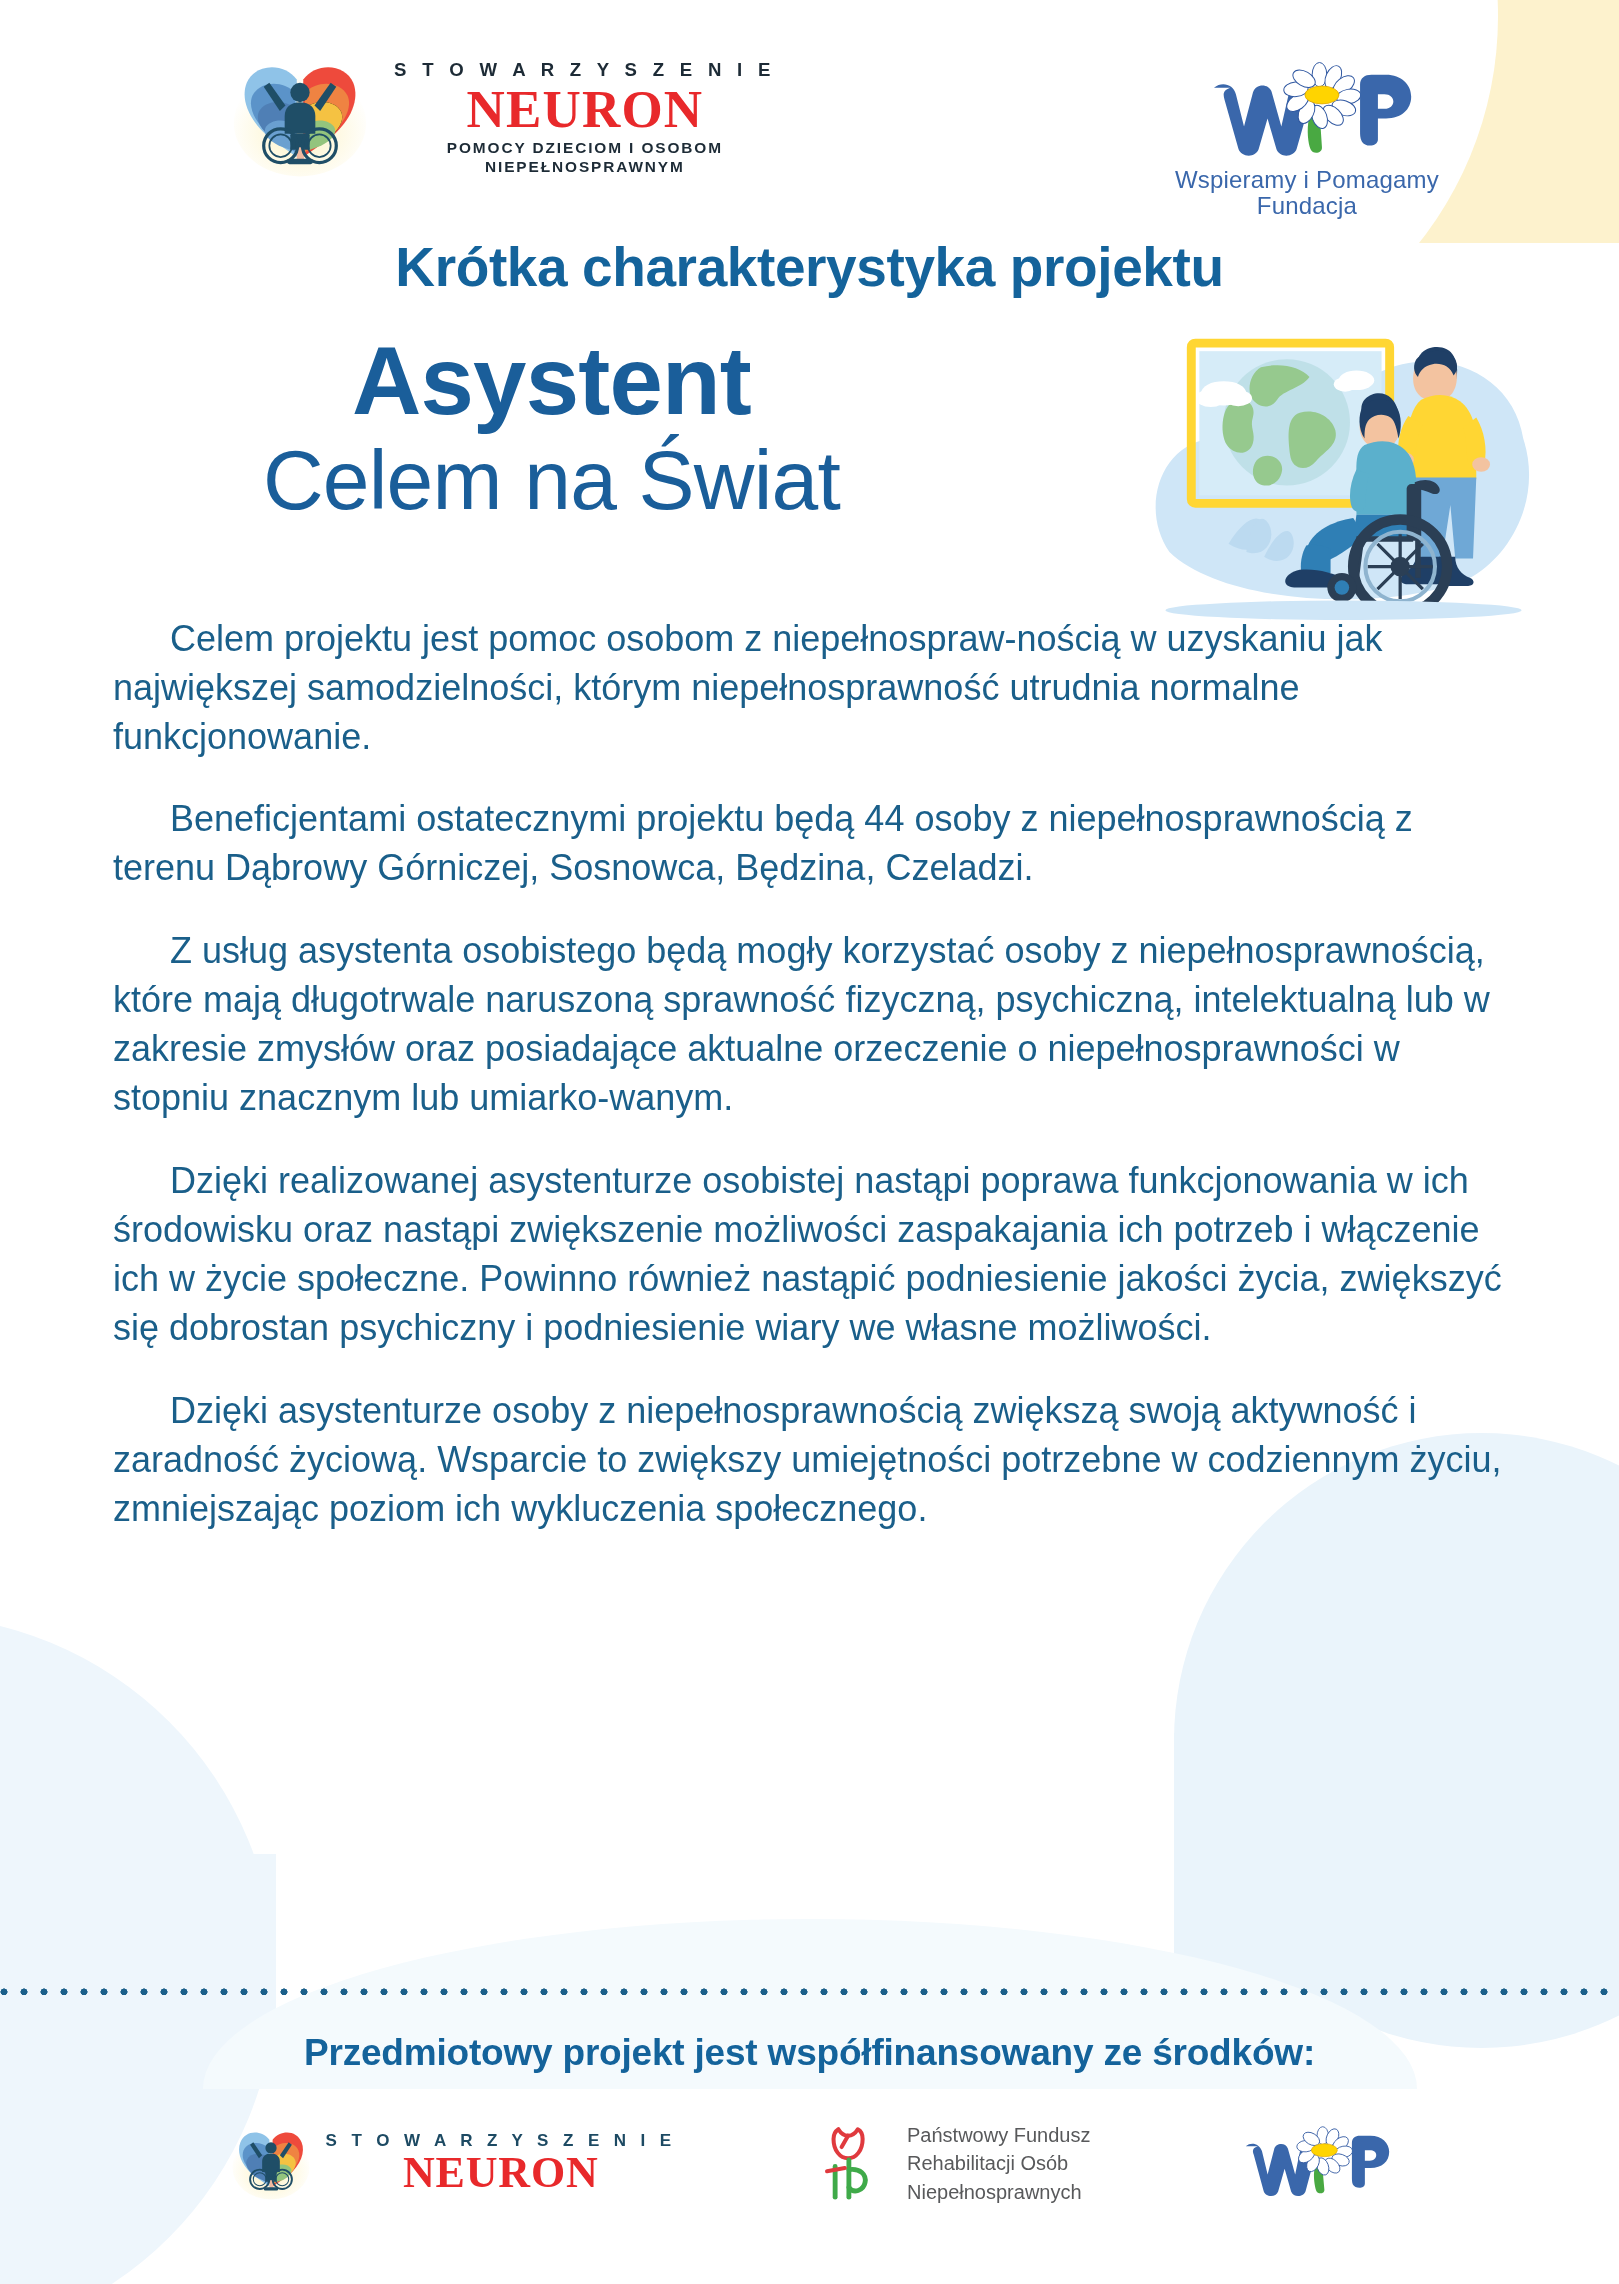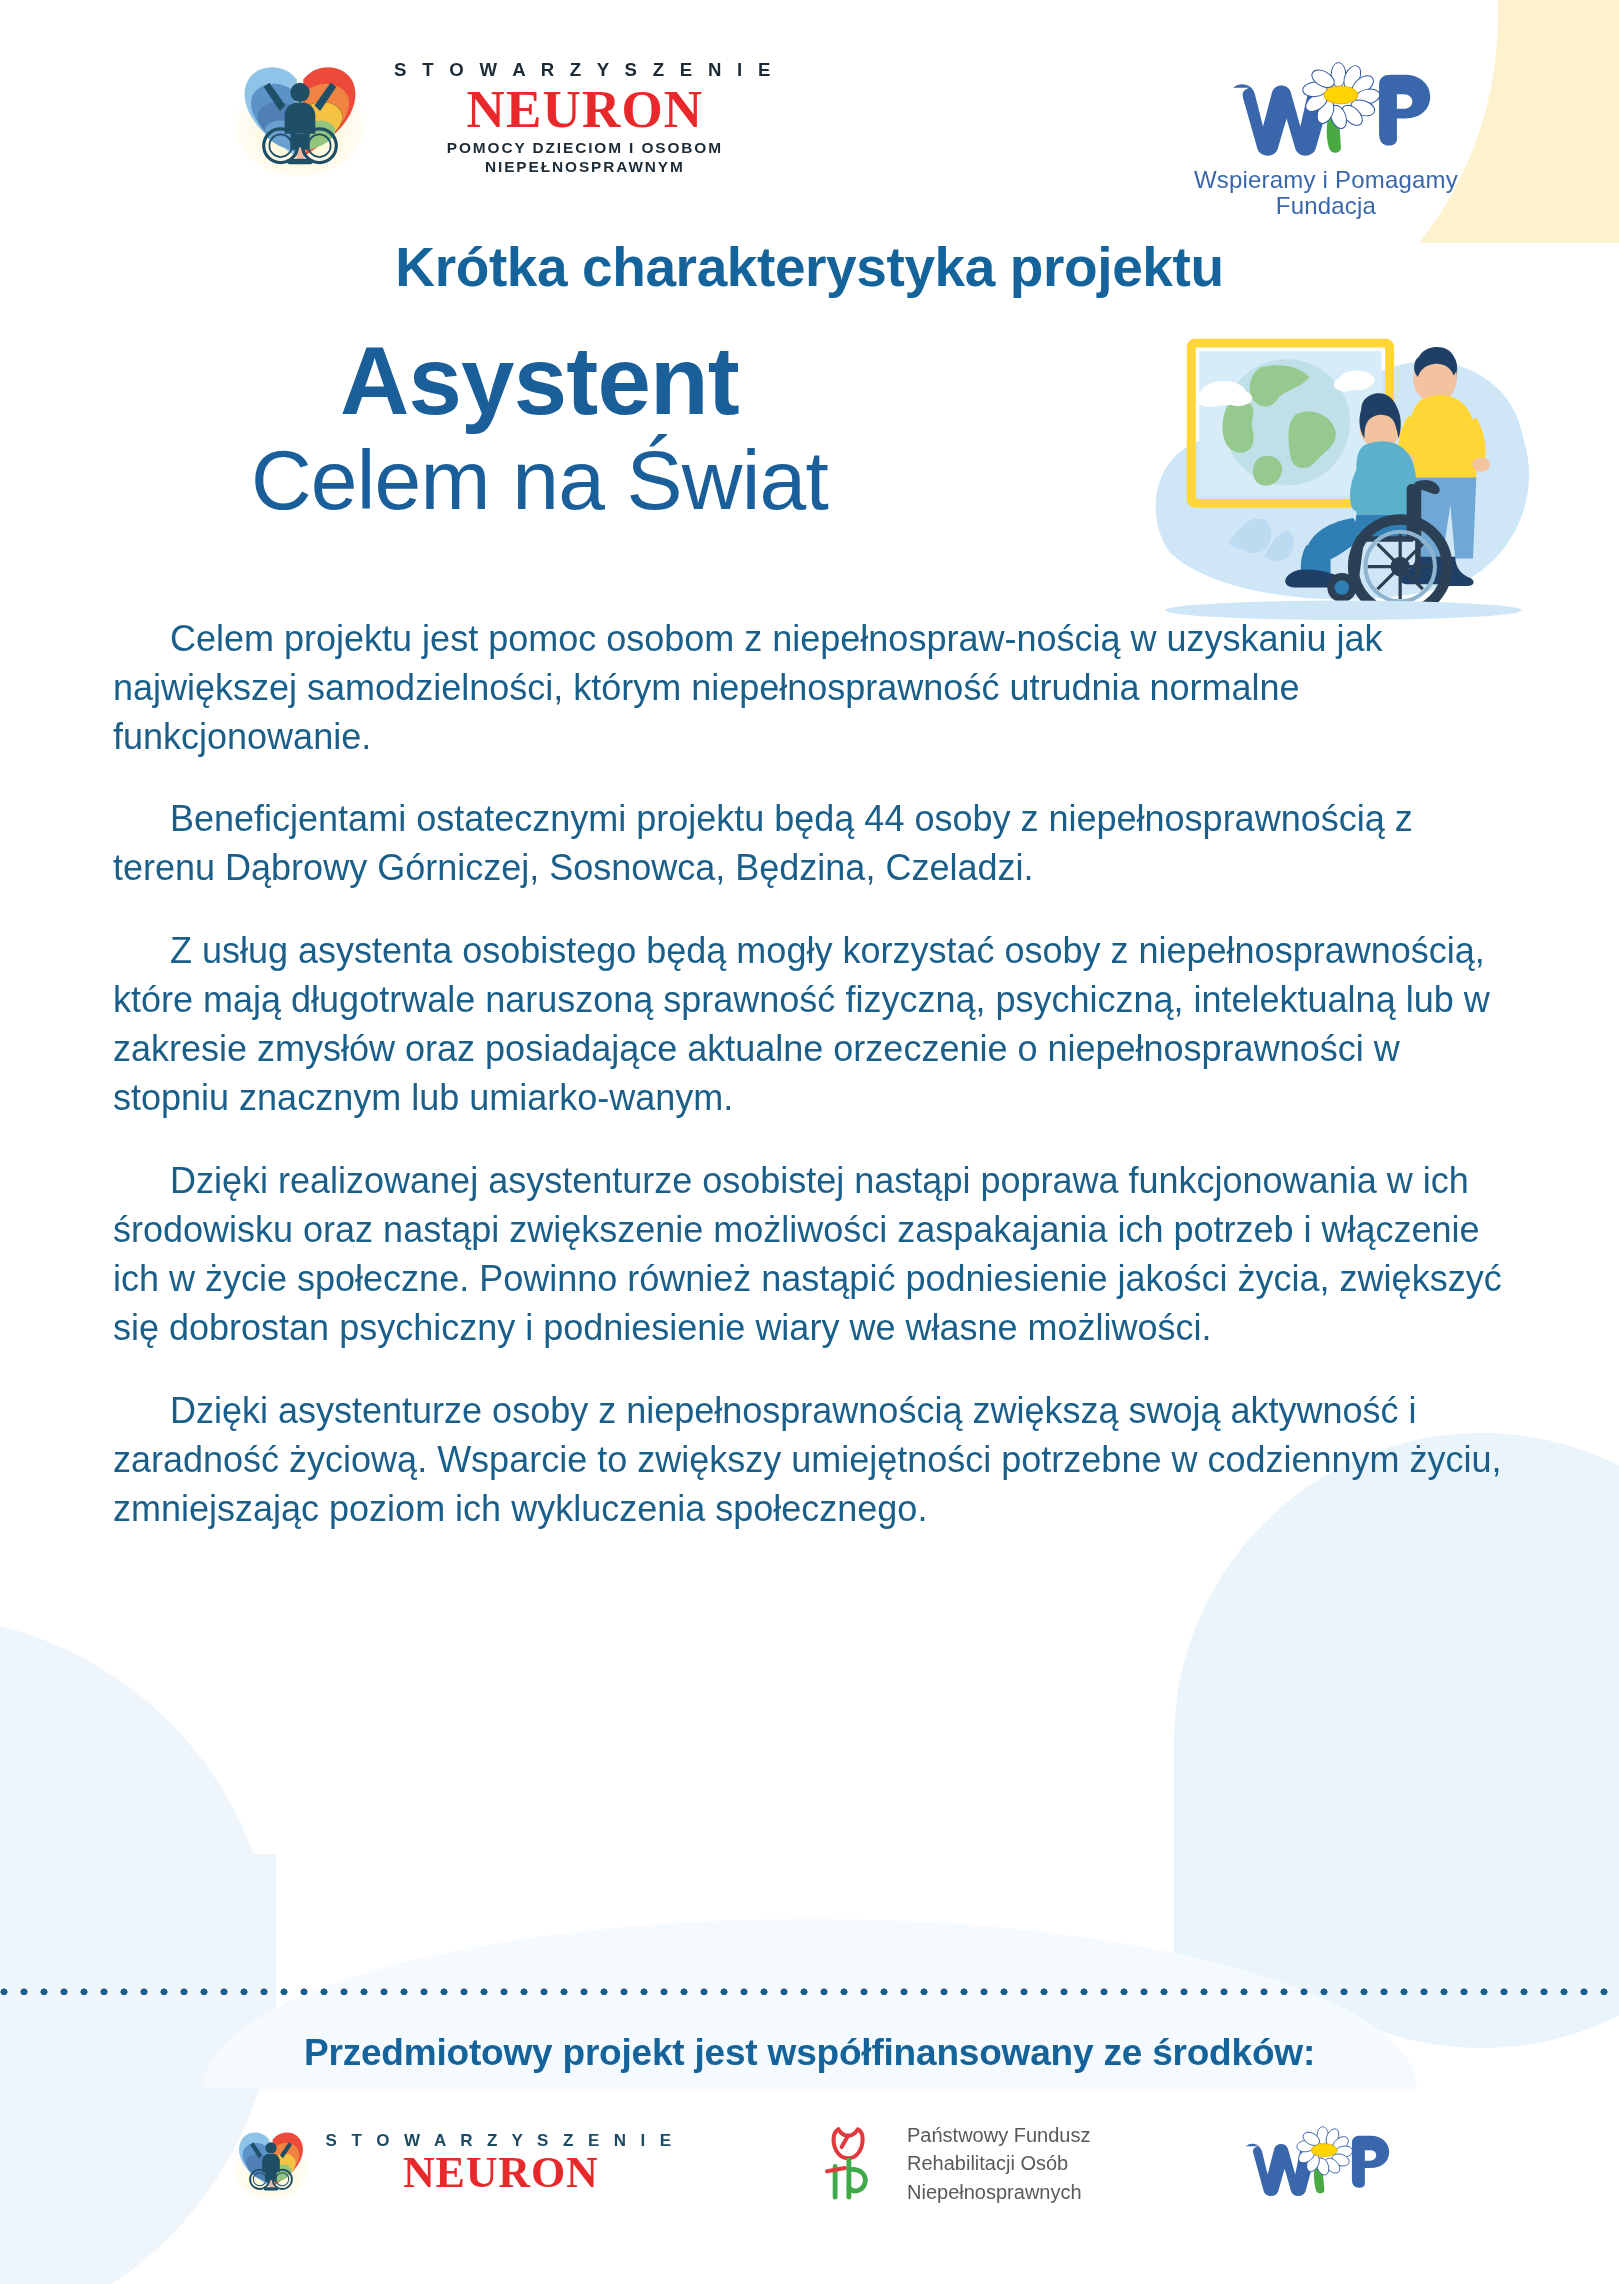--- a/index.html
+++ b/index.html
@@ -141,21 +141,21 @@
     font-weight: 700;
     color: #1d2b36;
     margin-top: 4px;
   }
   .nw-sub2 { margin-top: 3.2px; text-align: right; }
 
   .wip-logo {
     display: flex;
     flex-direction: column;
     align-items: center;
-    margin-right: 64px;
+    margin-right: 83px;
     margin-top: 3.2px;
   }
   .wip-mark {
     width: 211px;
     height: 104px;
   }
   .wip-line1 {
     font-size: 24px;
     color: #3a67ab;
     margin-top: 1.6px;
@@ -180,21 +180,21 @@
   }
 
   .title-row {
     position: relative;
     z-index: 3;
     margin-top: 34px;
     height: 267px;
   }
   .title-block {
     position: absolute;
-    left: 62px;
+    left: 74px;
     top: 0;
     width: 955px;
     text-align: center;
   }
   .title-main {
     font-size: 96px;
     font-weight: 700;
     color: #1a5e9a;
     line-height: 1.0;
     letter-spacing: -0.8px;

